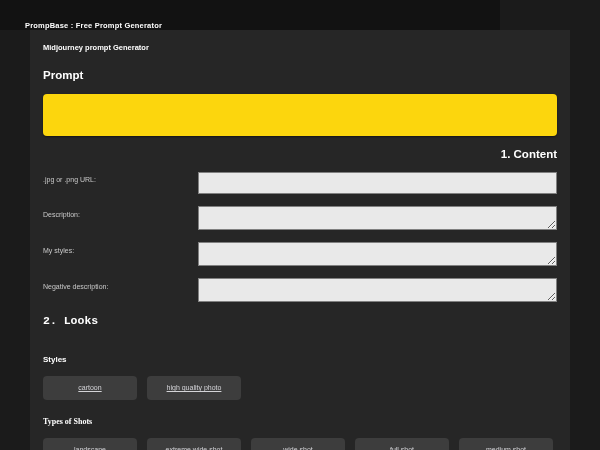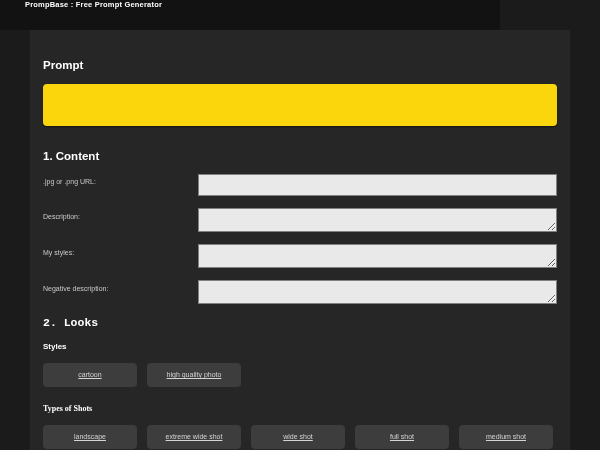--- a/index.html
+++ b/index.html
@@ -5,66 +5,66 @@
   * { margin:0; padding:0; box-sizing:border-box; }
   html,body { width:600px; height:450px; overflow:hidden; }
   body {
     background:#1b1b1b;
     font-family:"Liberation Sans","DejaVu Sans",sans-serif;
     position:relative;
   }
   .topbar {
     position:absolute; top:0; left:0; width:500px; height:30px;
     background:#121212;
-    display:flex; align-items:flex-start;
+    display:flex; align-items:flex-end;
     padding-left:25px;
   }
   .topbar-title { color:#ffffff; font-size:7.5px; font-weight:bold; letter-spacing:.2px; }
 
   .content {
     position:absolute; left:30px; top:30px; width:540px; height:420px;
     background:#262626;
     padding:0 13px;
   }
   .subtitle { padding-top:13px; color:#ffffff; font-size:7.5px; font-weight:bold; }
   .h-big { color:#ffffff; font-size:11.5px; font-weight:bold; }
   .h-small { color:#ffffff; font-size:8px; font-weight:bold; }
 
-  .prompt-heading { margin-top:29px; }
+  .prompt-heading { margin-top:17px; }
   .prompt-box {
     margin-top:13px;
     width:514px; height:42px;
     background:#fcd60d;
     border-radius:4px;
     box-shadow:0 1px 2px rgba(0,0,0,.45);
     color:#1b1b1b; font-size:7px; padding:4px 6px;
     cursor:pointer;
   }
-  .content-heading { margin-top:24px; }
+  .content-heading { margin-top:12px;text-align:right; }
 
   .form-rows { margin-top:11px; }
   .form-row { display:flex; align-items:flex-start; margin-bottom:12px; }
   .form-label {
     width:155px; flex:none;
     color:#c9c9c9; font-size:7px; padding-top:5px;
   }
   .field { flex:1; }
   input.text-field {
     width:100%; height:22px;
     background:#e9e9e9; border:1px solid #808080;
     font-size:7px; font-family:inherit; padding:0 4px;
   }
   textarea.text-area {
     width:100%; height:24px;
     background:#e9e9e9; border:1px solid #808080;
     font-size:7px; font-family:inherit; padding:2px 4px;
     resize:both; display:block;
   }
   .looks-heading { margin-top:1px;font-family:Liberation Mono, monospace; }
-  .styles-heading { margin-top:13px; }
+  .styles-heading { margin-top:28px; }
   .btn-row { display:flex; gap:10px; margin-top:12px; }
   .pill-btn {
     width:94px; height:24px; flex:none;
     background:#3d3d3d; border:none; border-radius:4px;
     color:#d4d4d8; font-size:7px; font-family:inherit;
     text-decoration:underline;
     display:flex; align-items:center; justify-content:center;
     cursor:pointer;
   }
   .shots-heading { margin-top:17px;font-family:Liberation Serif, serif; }
@@ -72,20 +72,21 @@
 </style>
 </head>
 <body>
 
 <header class="topbar">
   <span class="topbar-title">PrompBase : Free Prompt Generator</span>
 </header>
 
 <main class="content">
 
+  <div class="subtitle">Midjourney prompt Generator</div>
 
   <div class="h-big prompt-heading">Prompt</div>
 
   <div class="prompt-box"></div>
 
   <div class="h-big content-heading">1. Content</div>
 
   <div class="form-rows">
 
     <div class="form-row">

